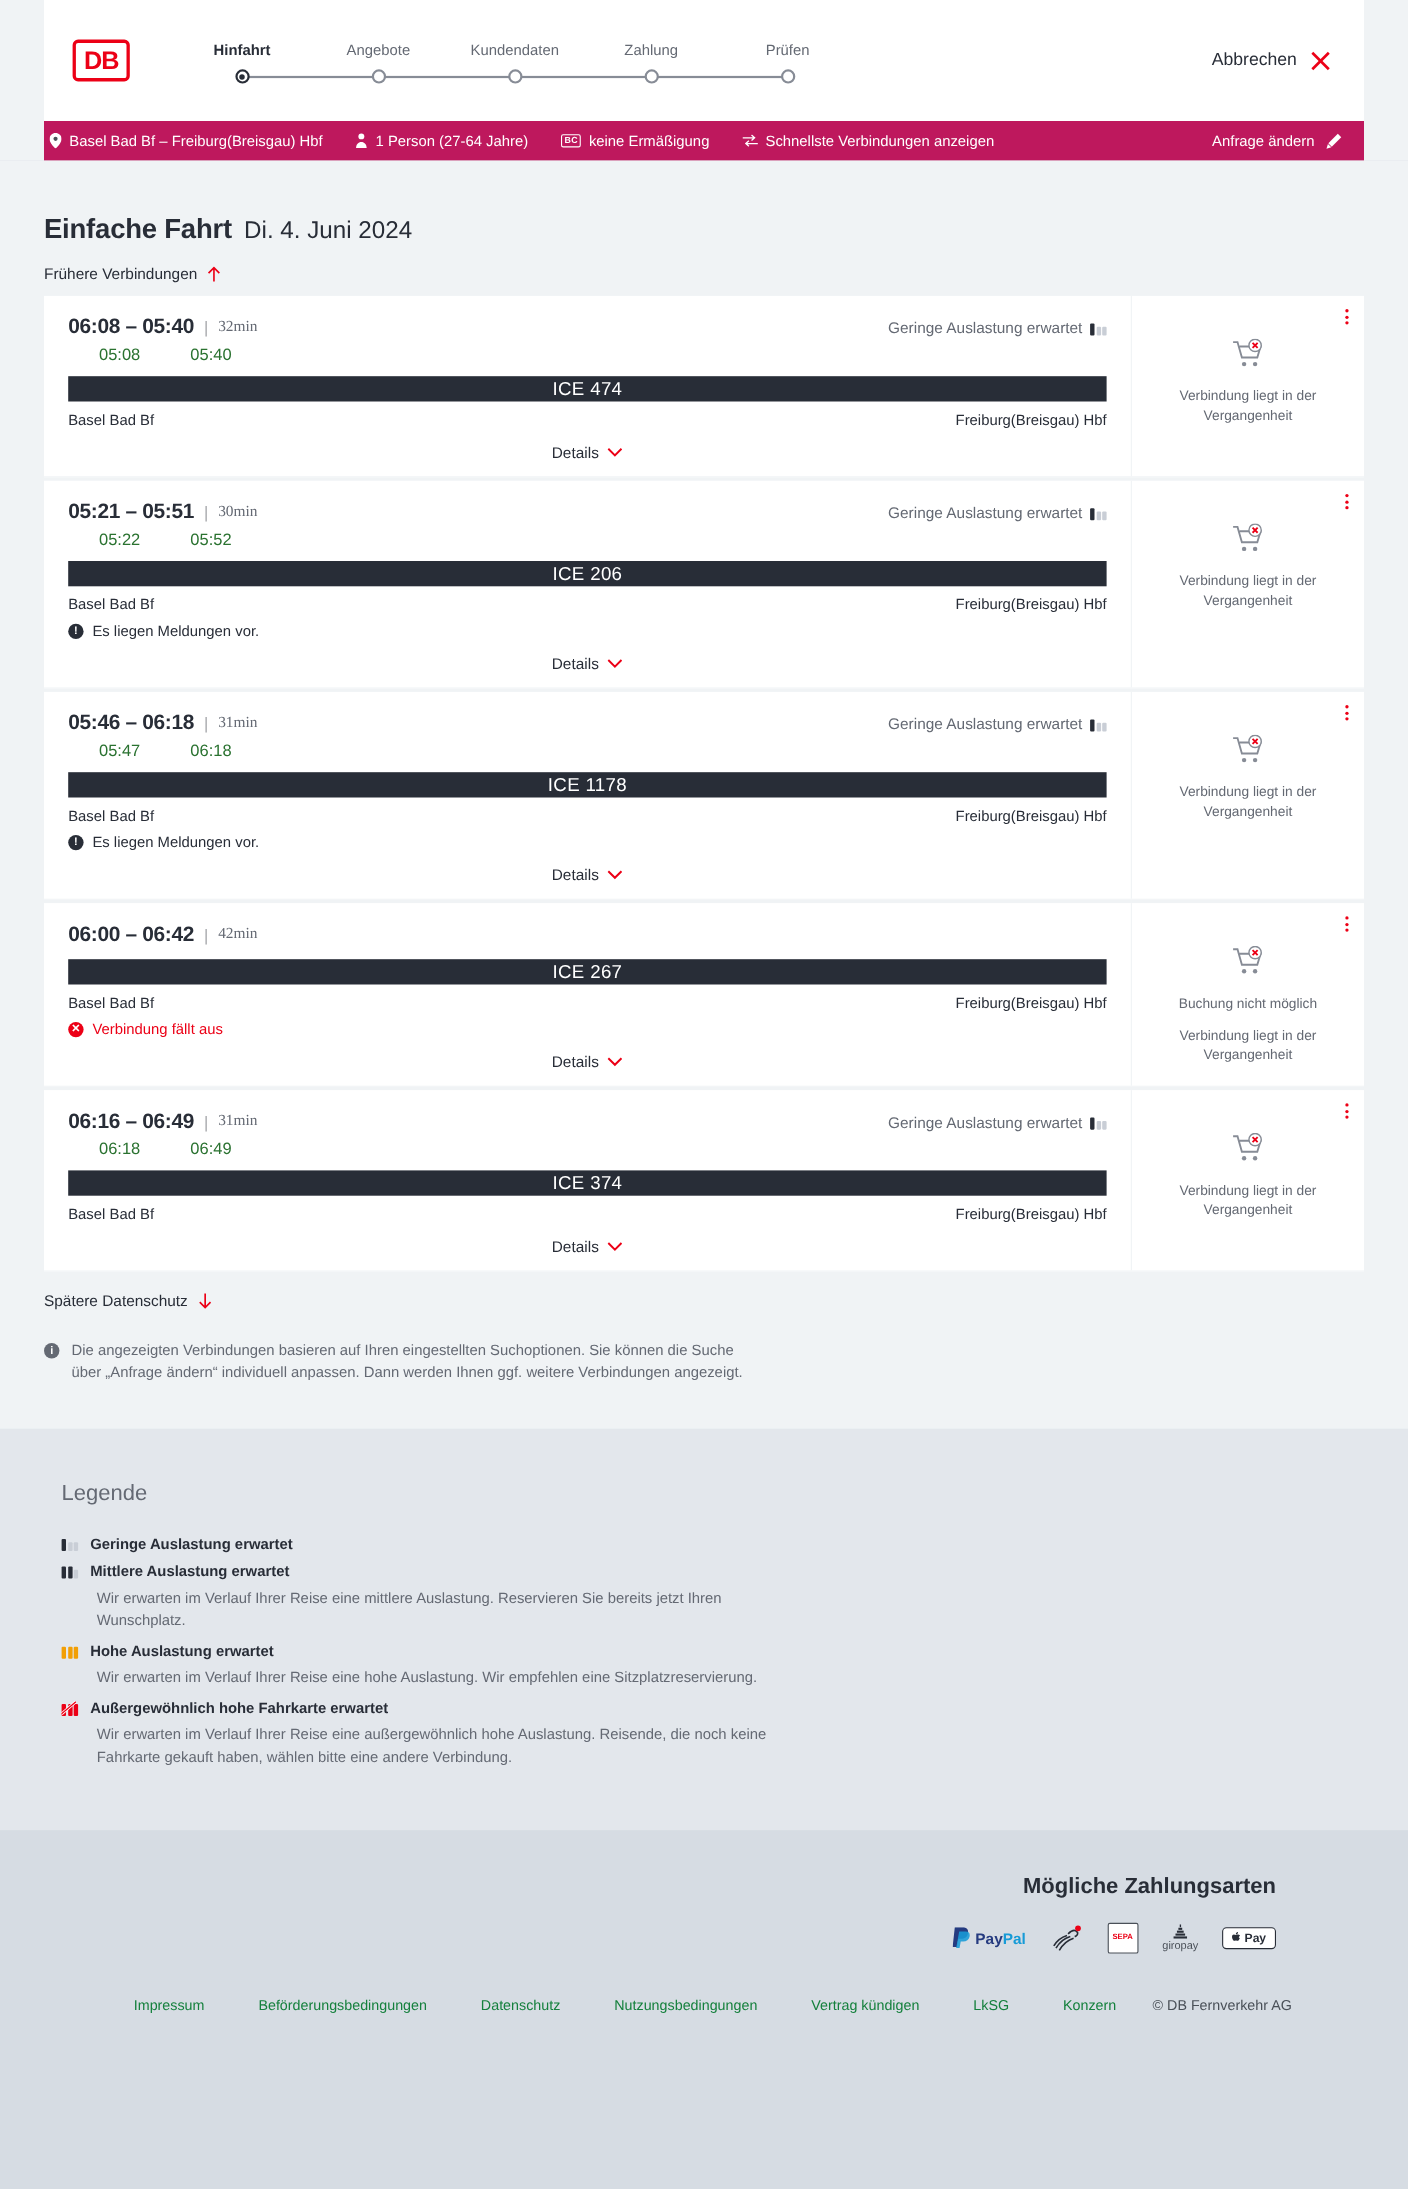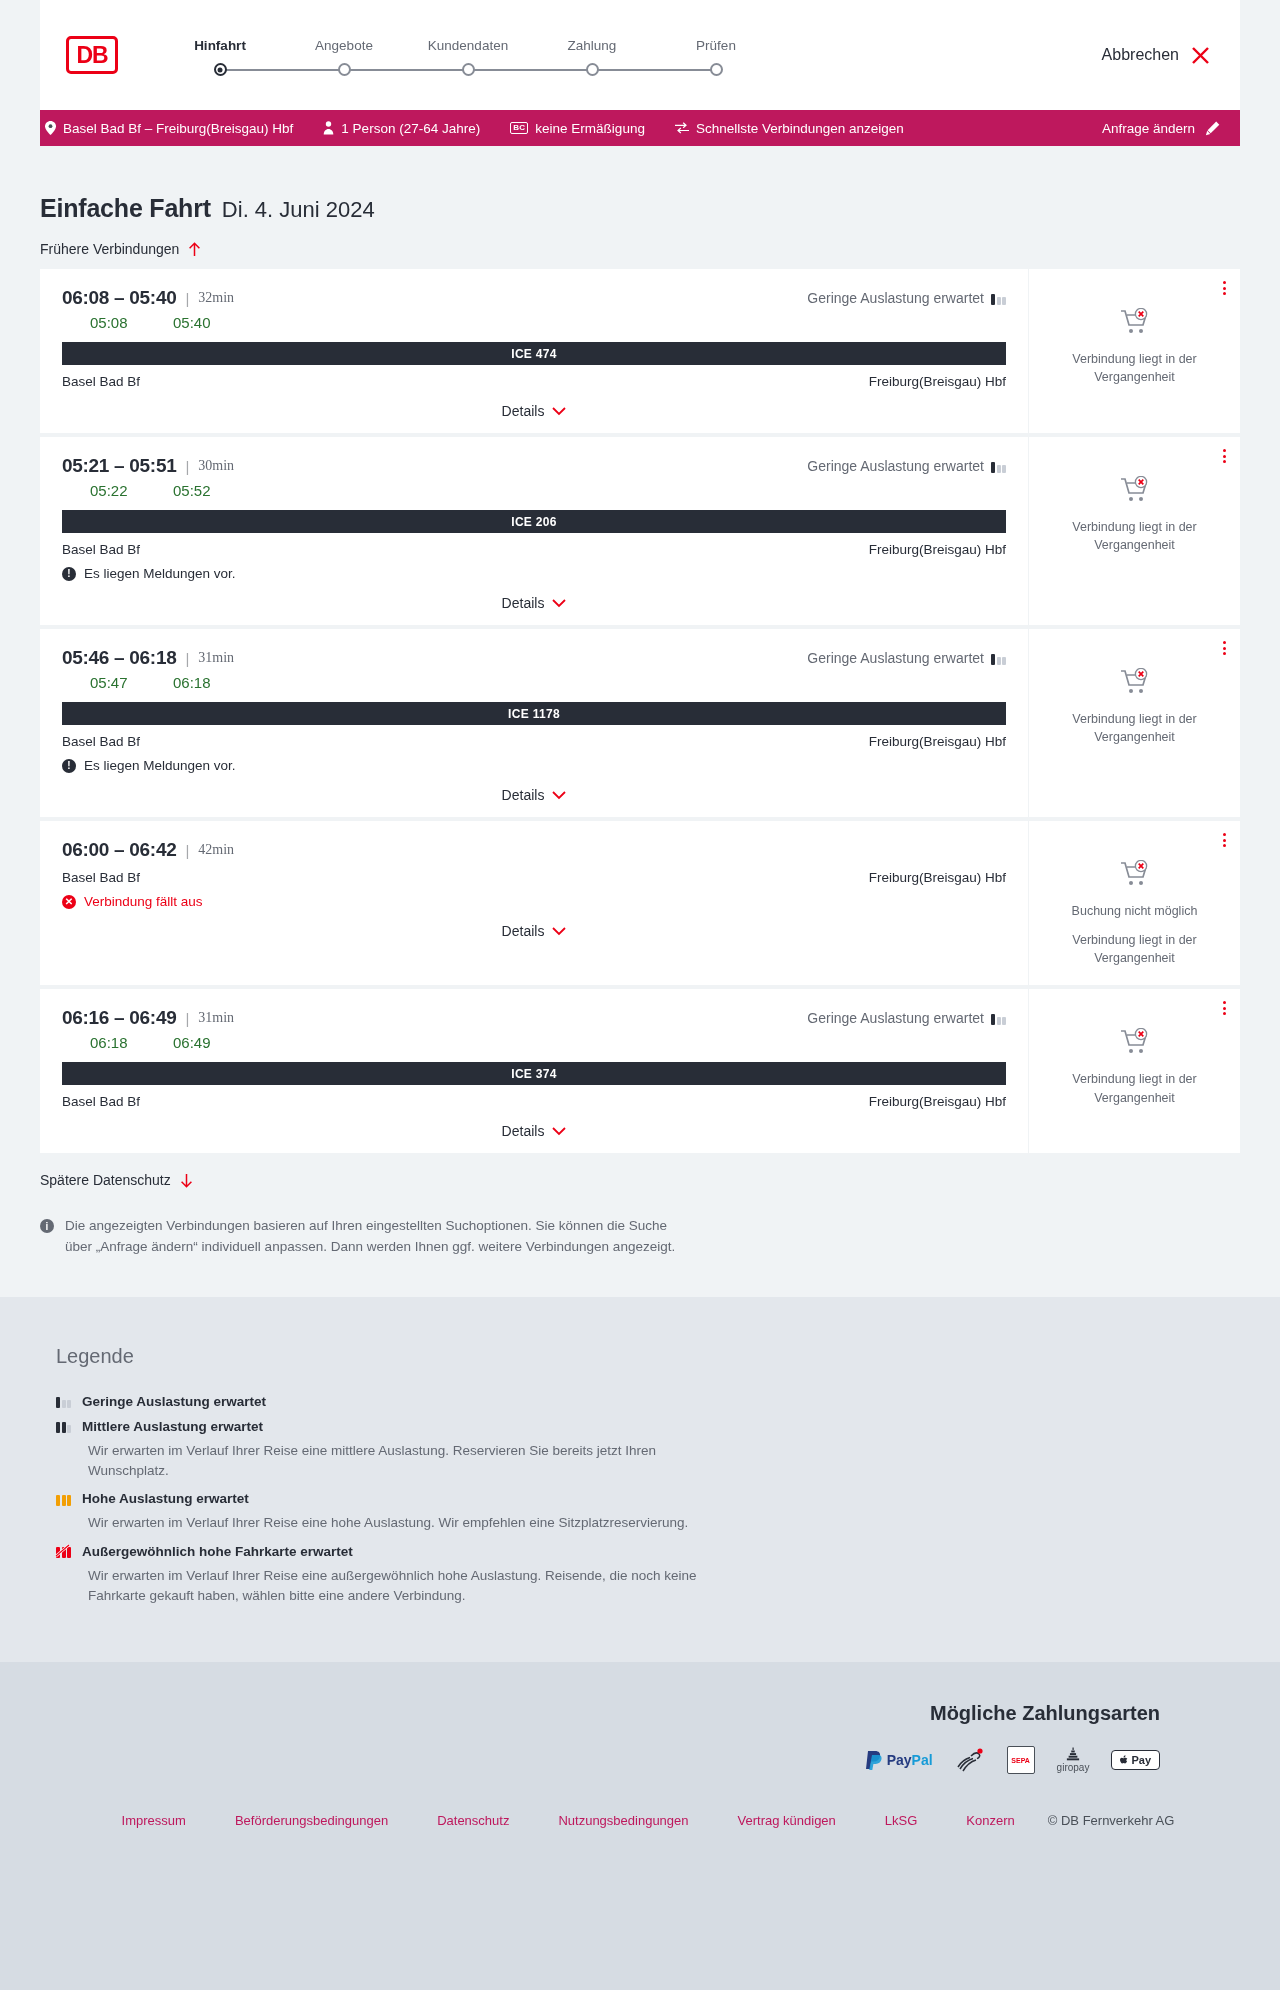--- a/index.html
+++ b/index.html
@@ -172,22 +172,22 @@
     display: flex;
     gap: 17px;
   }
   .c-actual span { min-width: 38px; margin-left: 28px; }
   .train-bar {
     margin-top: 11px;
     background: #282d37;
     color: #fff;
     height: 23px;
     display: flex; align-items: center; justify-content: center;
-    font-size: 12px;
-    font-weight: bold;
+    font-size: 17px;
+    font-weight: normal;
     letter-spacing: 0.3px;
   }
   .c-stations {
     display: flex;
     justify-content: space-between;
     font-size: 13.5px;
     margin-top: 9px;
     color: #282d37;
   }
   .c-note {
@@ -315,21 +315,21 @@
   .footer {
     background: #d6dce3;
     padding: 14px 0 34px 0;
     display: flex;
     justify-content: center;
     gap: 33px;
     font-size: 13px;
     color: #4a5058;
     flex-wrap: wrap;
   }
-  .footer a { color: #be185d; text-decoration: none; cursor: pointer; padding-left: 16px; }
+  .footer a { color: #15803d; text-decoration: none; cursor: pointer; padding-left: 16px; }
   .footer .copy { cursor: default; }
 </style>
 </head>
 <body>
 
 <div class="page-wrap">
 
   <div class="outer-pad">
     <div class="topbar">
 
@@ -590,20 +590,21 @@
         </div>
       </div>
 
       <div class="card">
         <div class="card-left">
           <div class="c-row1">
             <span class="c-times">06:00 – 06:42</span>
             <span class="c-sep">|</span>
             <span class="c-dur">42min</span>
           </div>
+          <div class="train-bar">ICE 267</div>
           <div class="c-stations">
             <span>Basel Bad Bf</span>
             <span>Freiburg(Breisgau) Hbf</span>
           </div>
           <div class="c-note cancel">
             <span class="i-circle red">✕</span>
             <span>Verbindung fällt aus</span>
           </div>
           <div class="c-details">
             <span>Details</span>

